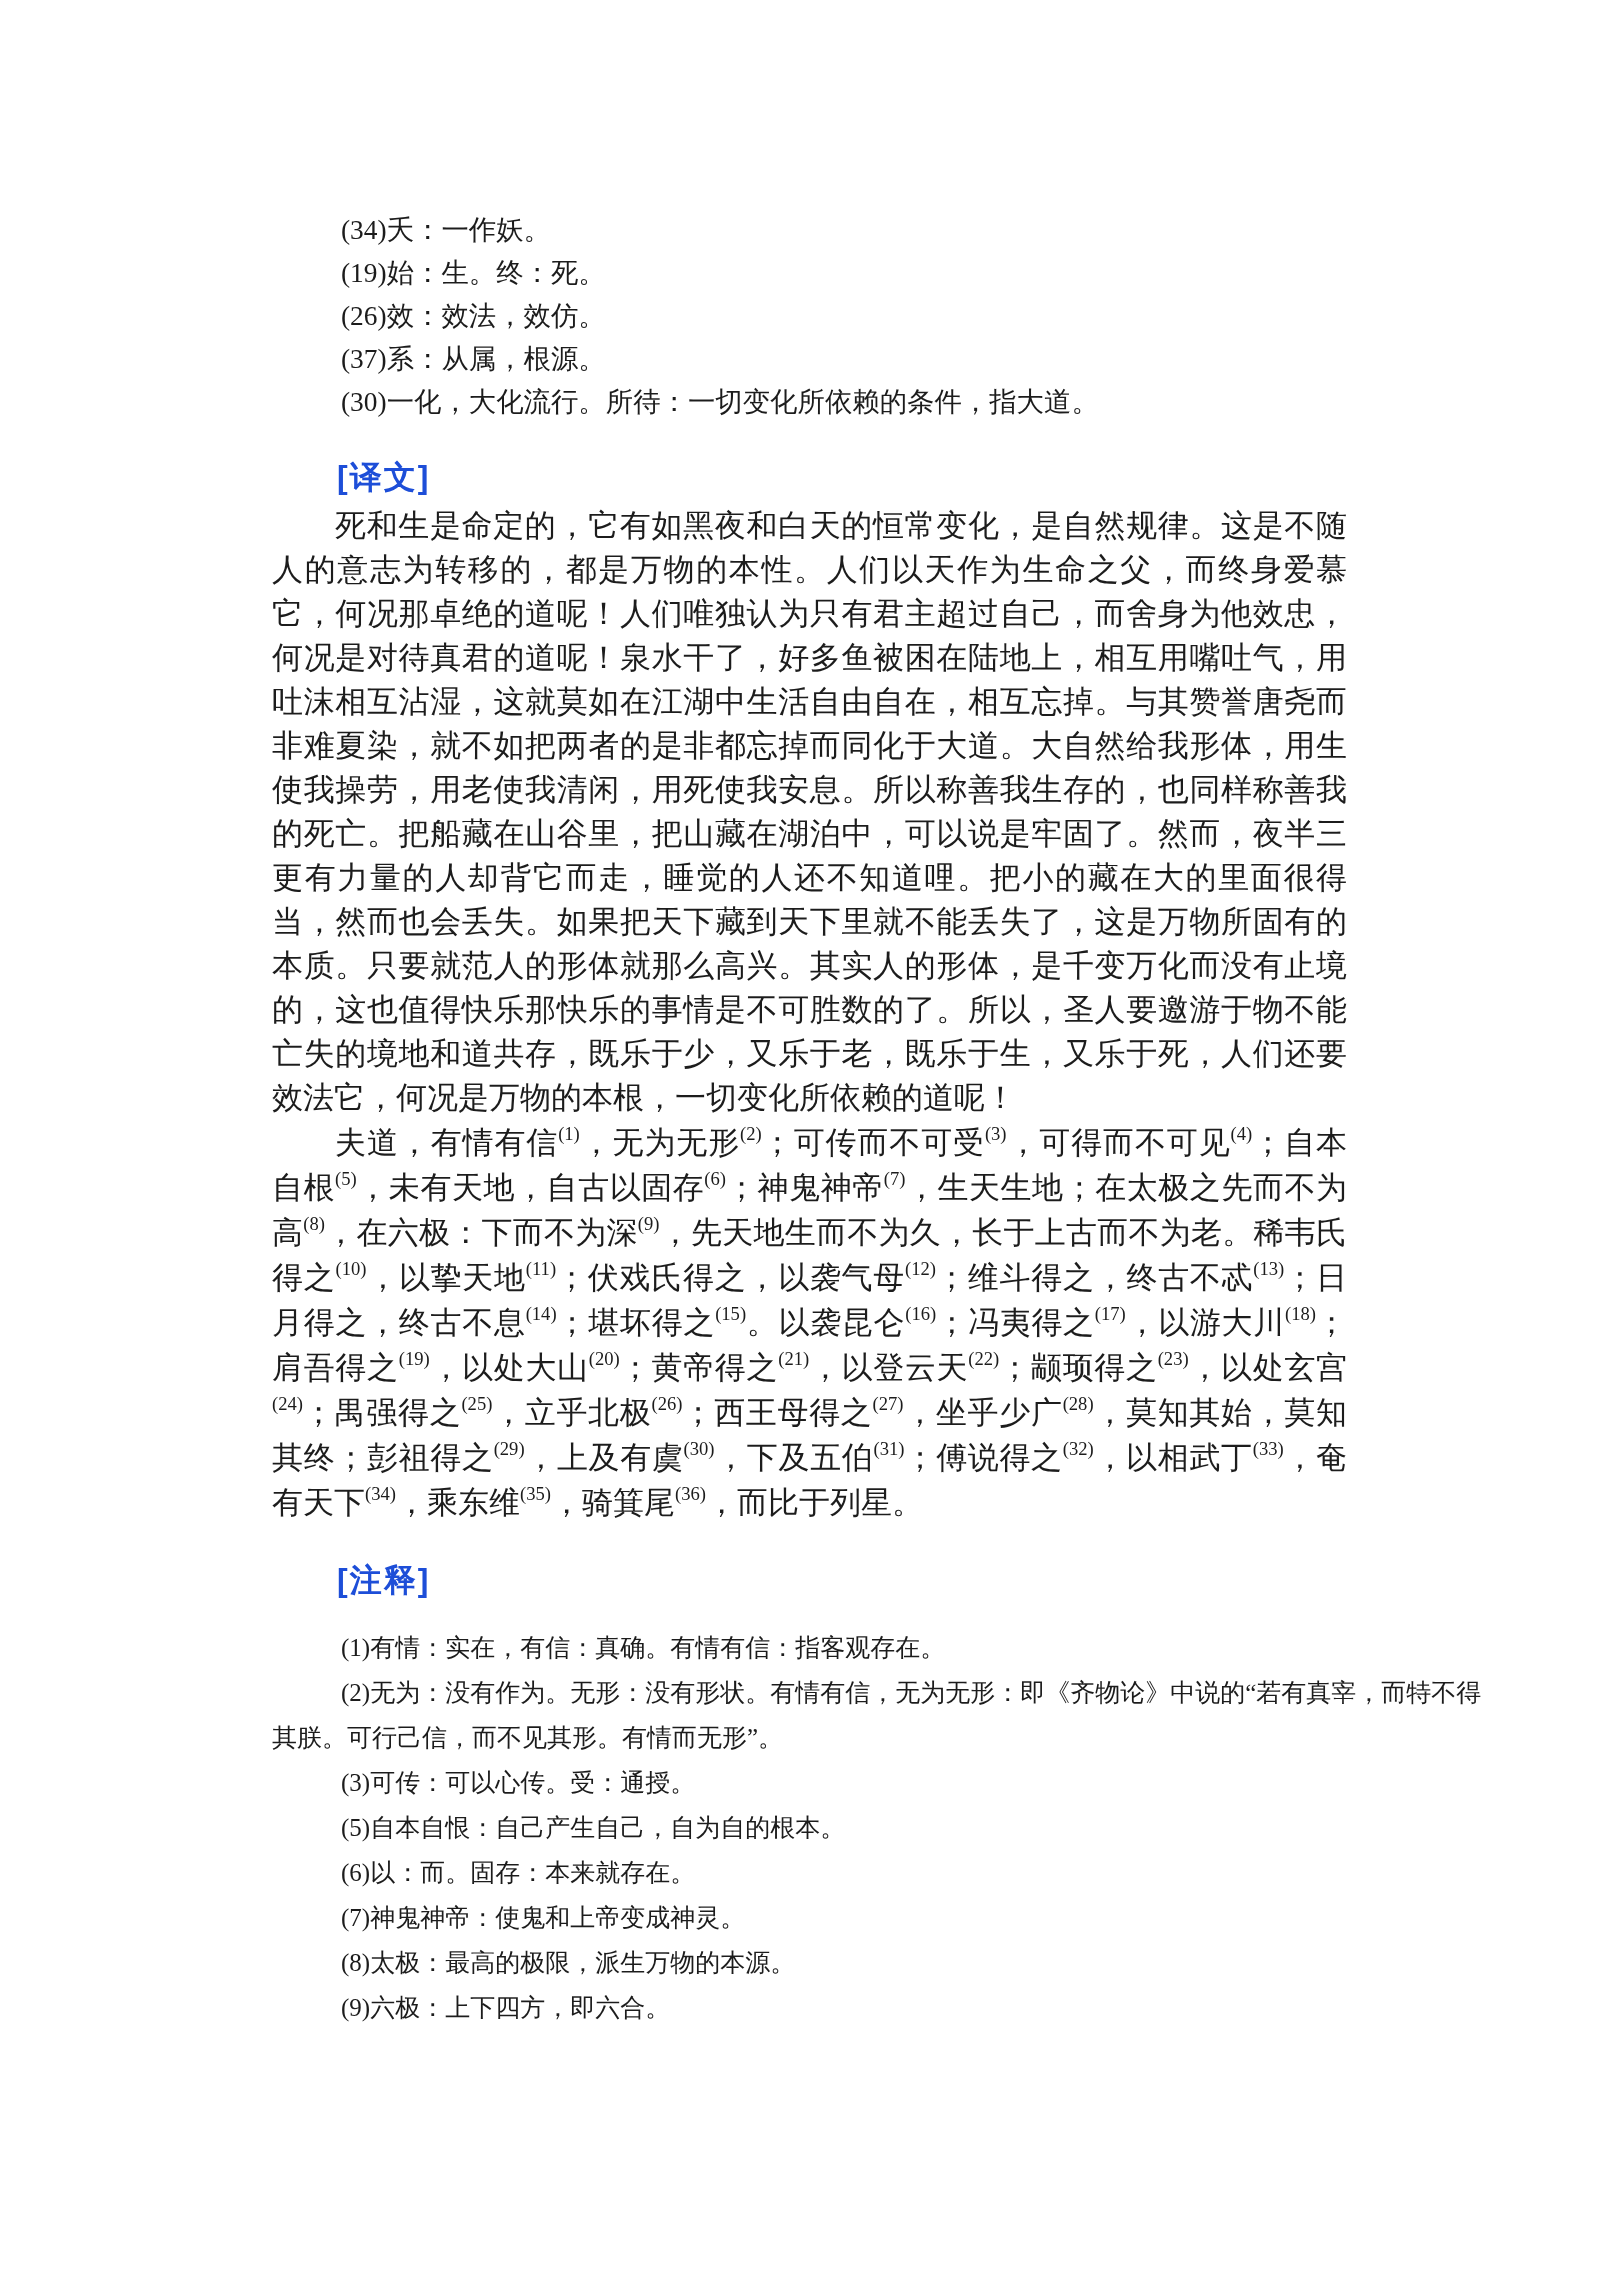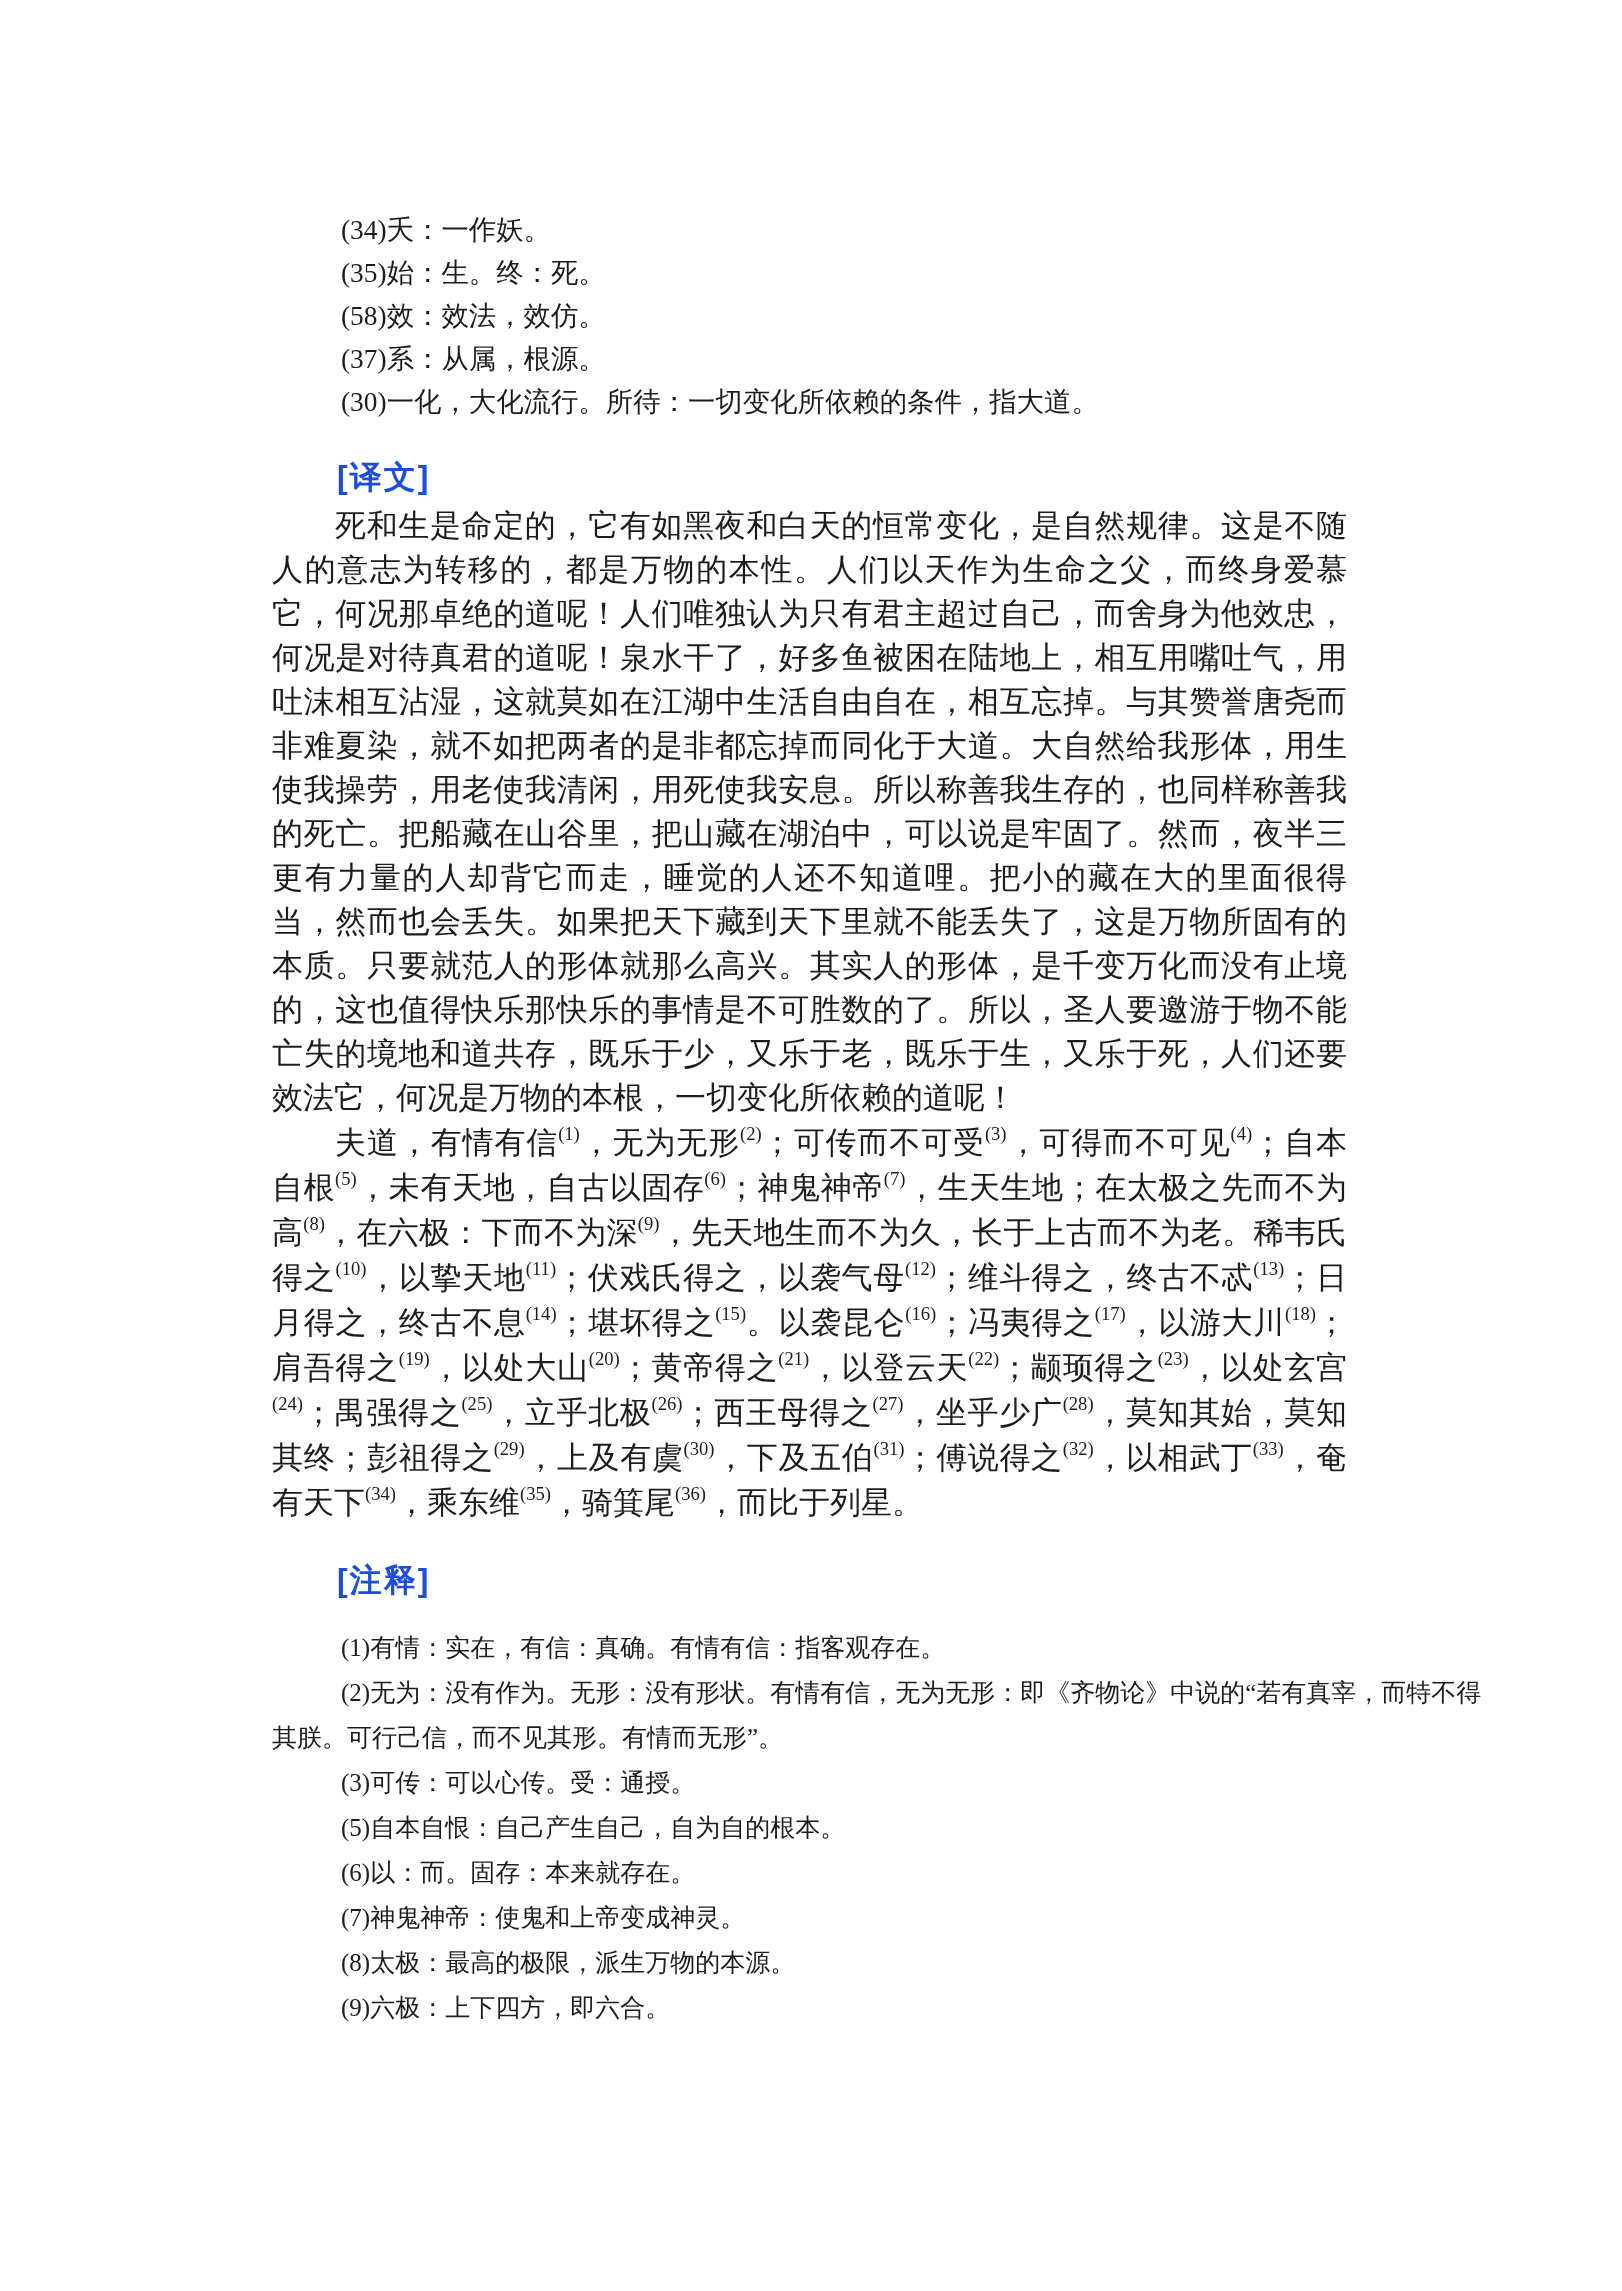--- a/index.html
+++ b/index.html
@@ -69,22 +69,22 @@
     margin-top: 25px;
   }
 </style>
 </head>
 <body>
 
 <div class="page">
 
   <div class="notes-top">
     <p>(34)夭：一作妖。</p>
-    <p>(35)始：生。终：死。</p>
-    <p>(58)效：效法，效仿。</p>
+    <p>(19)始：生。终：死。</p>
+    <p>(26)效：效法，效仿。</p>
     <p>(37)系：从属，根源。</p>
     <p>(30)一化，大化流行。所待：一切变化所依赖的条件，指大道。</p>
   </div>
 
   <h2 class="section-heading translation-heading">[译文]</h2>
 
   <p class="body-para">死和生是命定的，它有如黑夜和白天的恒常变化，是自然规律。这是不随人的意志为转移的，都是万物的本性。人们以天作为生命之父，而终身爱慕它，何况那卓绝的道呢！人们唯独认为只有君主超过自己，而舍身为他效忠，何况是对待真君的道呢！泉水干了，好多鱼被困在陆地上，相互用嘴吐气，用吐沫相互沾湿，这就莫如在江湖中生活自由自在，相互忘掉。与其赞誉唐尧而非难夏染，就不如把两者的是非都忘掉而同化于大道。大自然给我形体，用生使我操劳，用老使我清闲，用死使我安息。所以称善我生存的，也同样称善我的死亡。把船藏在山谷里，把山藏在湖泊中，可以说是牢固了。然而，夜半三更有力量的人却背它而走，睡觉的人还不知道哩。把小的藏在大的里面很得当，然而也会丢失。如果把天下藏到天下里就不能丢失了，这是万物所固有的本质。只要就范人的形体就那么高兴。其实人的形体，是千变万化而没有止境的，这也值得快乐那快乐的事情是不可胜数的了。所以，圣人要邀游于物不能亡失的境地和道共存，既乐于少，又乐于老，既乐于生，又乐于死，人们还要效法它，何况是万物的本根，一切变化所依赖的道呢！</p>
 
   <p class="tao-para">夫道，有情有信<sup>(1)</sup>，无为无形<sup>(2)</sup>；可传而不可受<sup>(3)</sup>，可得而不可见<sup>(4)</sup>；自本自根<sup>(5)</sup>，未有天地，自古以固存<sup>(6)</sup>；神鬼神帝<sup>(7)</sup>，生天生地；在太极之先而不为高<sup>(8)</sup>，在六极：下而不为深<sup>(9)</sup>，先天地生而不为久，长于上古而不为老。稀韦氏得之<sup>(10)</sup>，以挚天地<sup>(11)</sup>；伏戏氏得之，以袭气母<sup>(12)</sup>；维斗得之，终古不忒<sup>(13)</sup>；日月得之，终古不息<sup>(14)</sup>；堪坏得之<sup>(15)</sup>。以袭昆仑<sup>(16)</sup>；冯夷得之<sup>(17)</sup>，以游大川<sup>(18)</sup>；肩吾得之<sup>(19)</sup>，以处大山<sup>(20)</sup>；黄帝得之<sup>(21)</sup>，以登云天<sup>(22)</sup>；颛顼得之<sup>(23)</sup>，以处玄宫<sup>(24)</sup>；禺强得之<sup>(25)</sup>，立乎北极<sup>(26)</sup>；西王母得之<sup>(27)</sup>，坐乎少广<sup>(28)</sup>，莫知其始，莫知其终；彭祖得之<sup>(29)</sup>，上及有虞<sup>(30)</sup>，下及五伯<sup>(31)</sup>；傅说得之<sup>(32)</sup>，以相武丁<sup>(33)</sup>，奄有天下<sup>(34)</sup>，乘东维<sup>(35)</sup>，骑箕尾<sup>(36)</sup>，而比于列星。</p>
 

